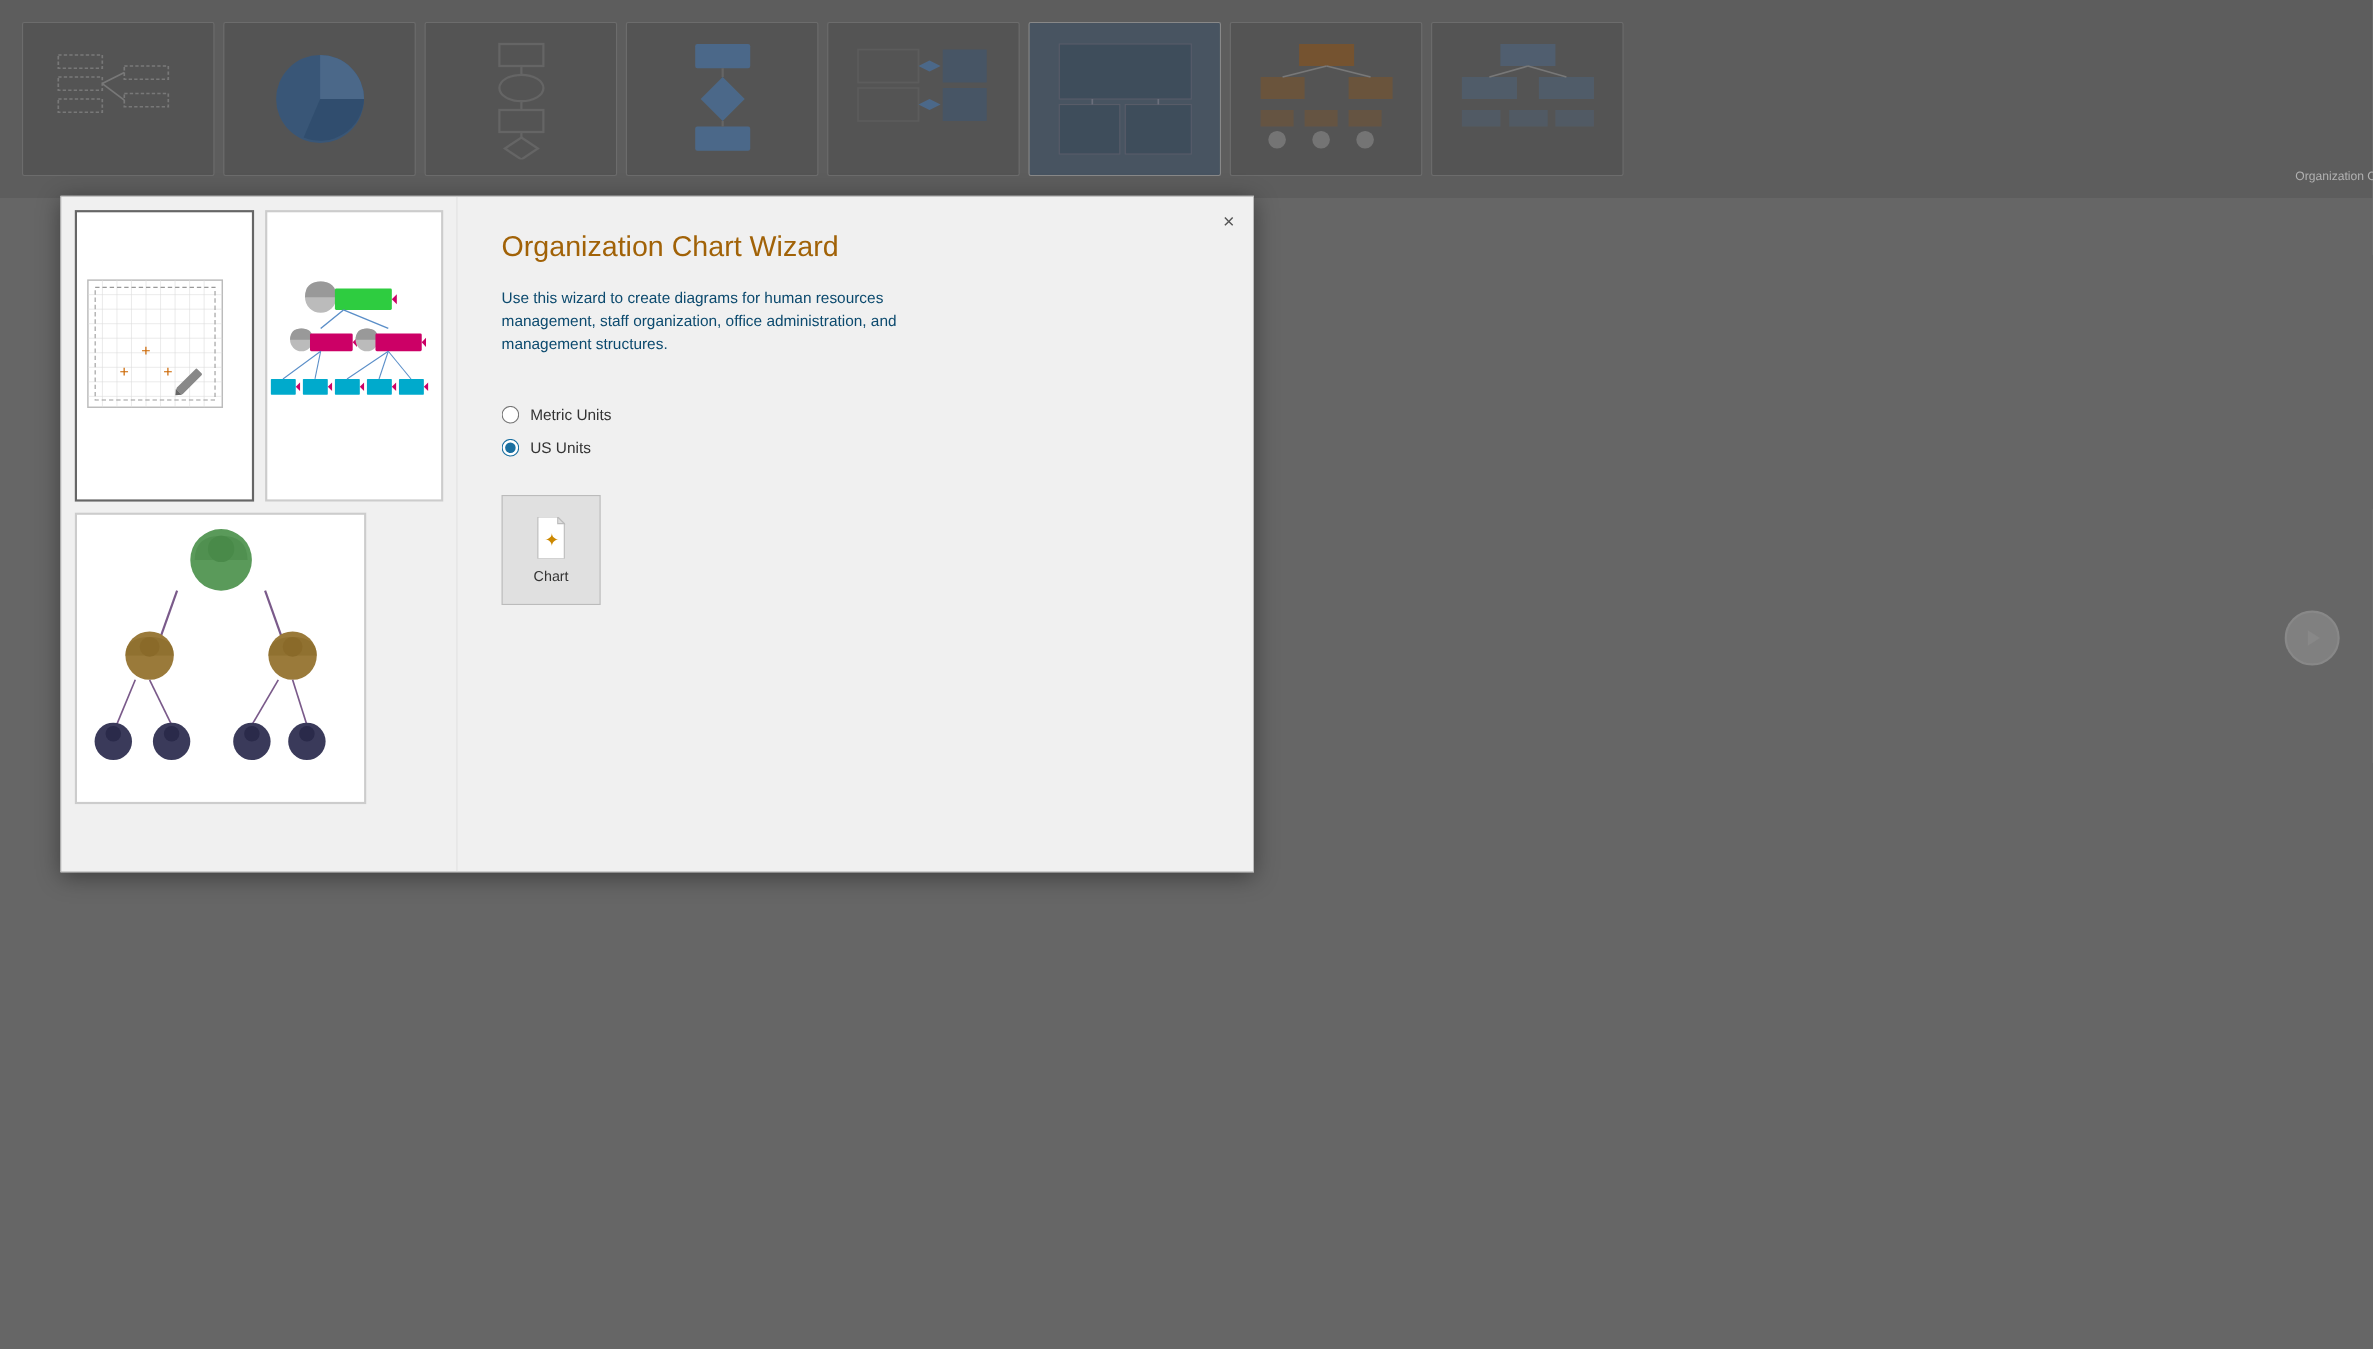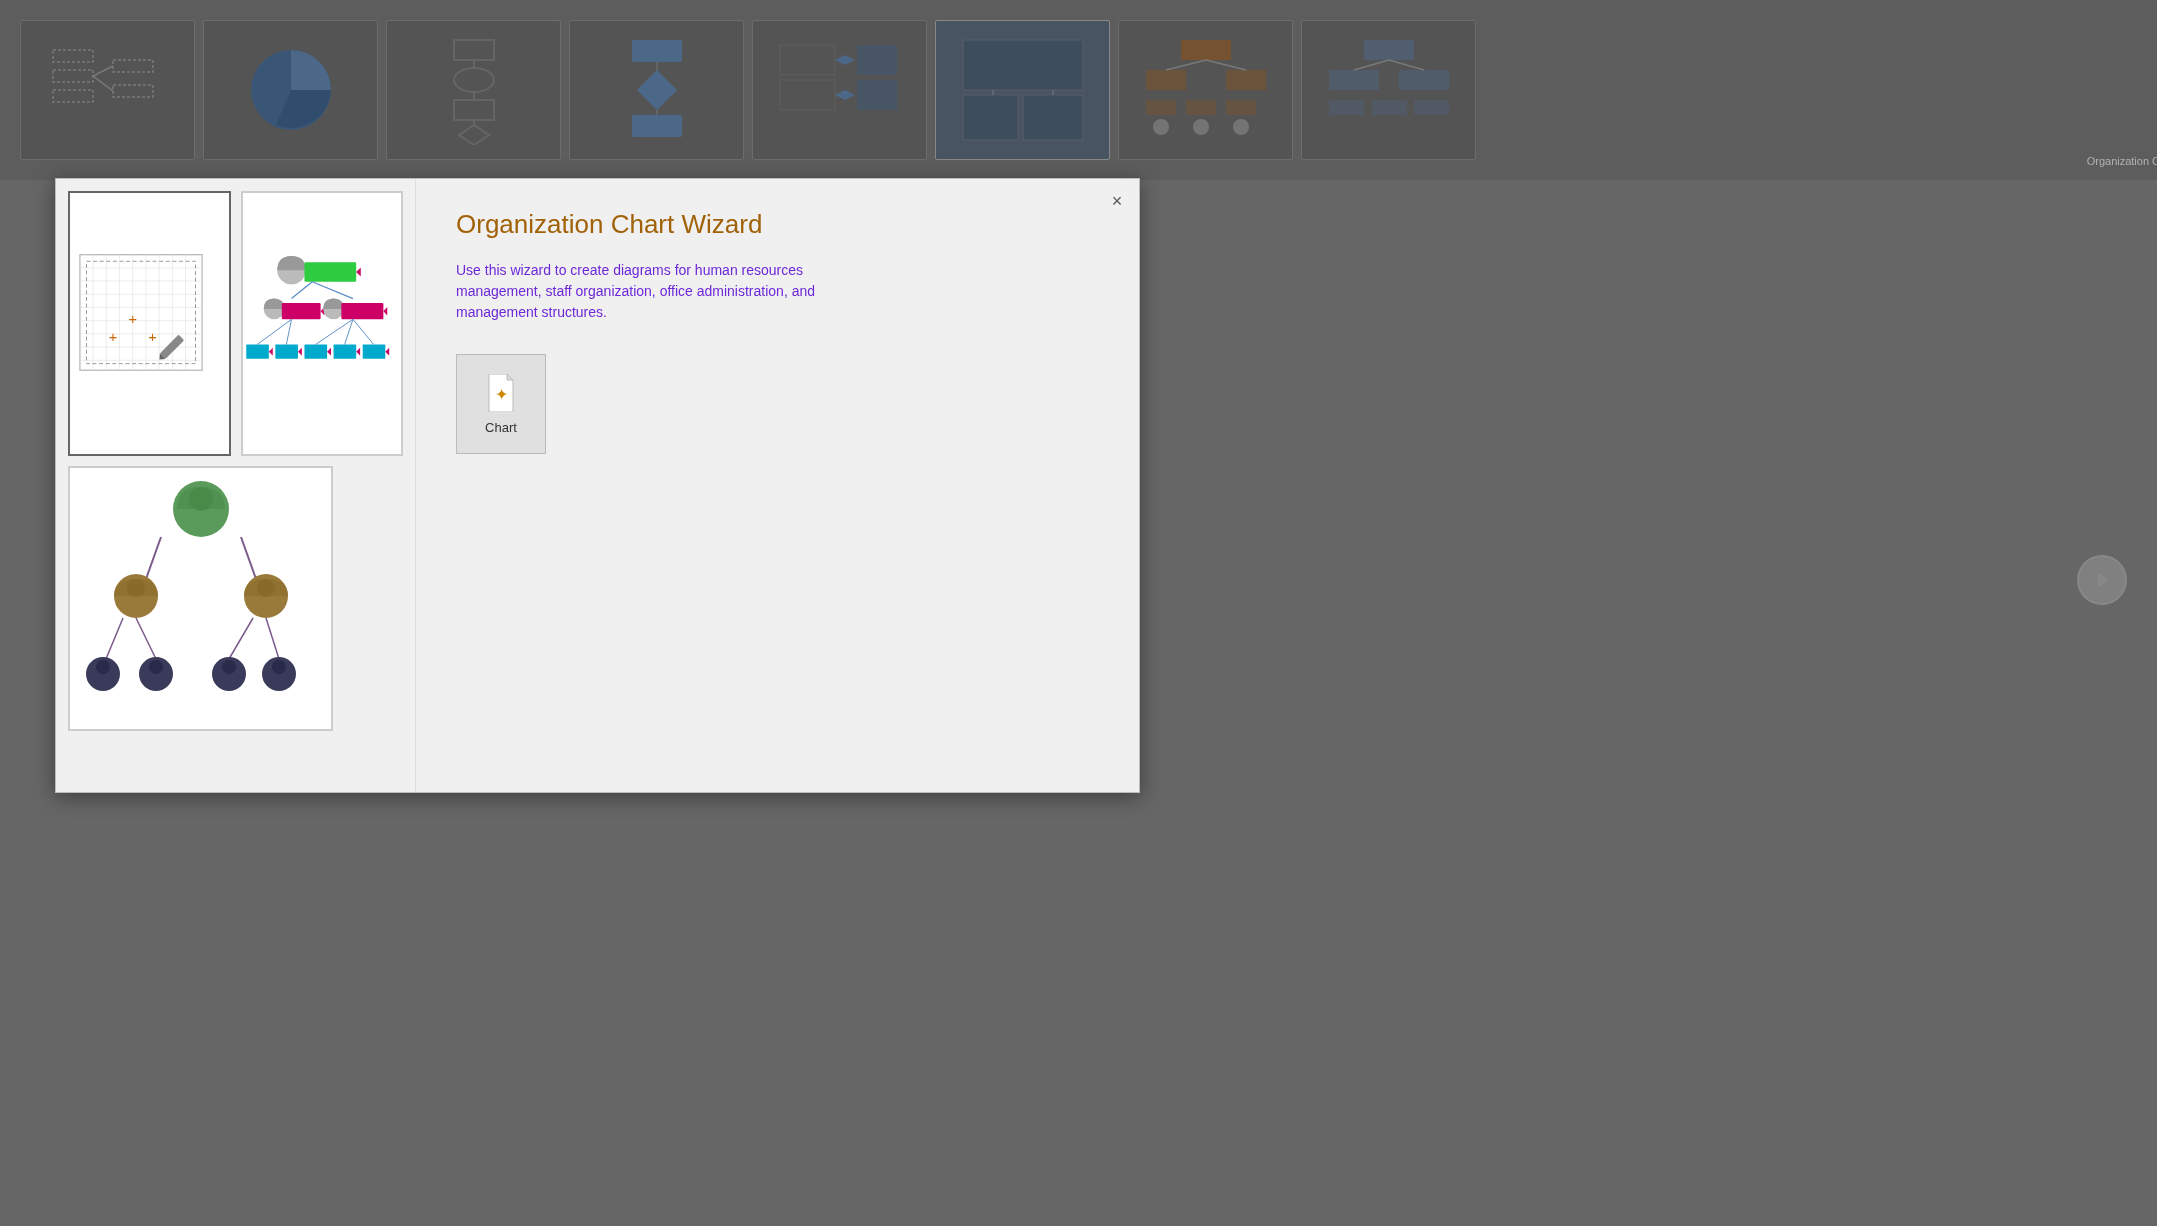--- a/index.html
+++ b/index.html
@@ -133,23 +133,23 @@
 
     .wizard-title {
       font-size: 26px;
       color: #a16207;
       font-weight: 300;
       margin-bottom: 20px;
     }
 
     .wizard-desc {
       font-size: 14px;
-      color: #6d28d9;
+      color: #0c4a6e;
       line-height: 1.5;
-      margin-bottom: 31px;
+      margin-bottom: 46px;
       max-width: 420px;
     }
 
     .radio-group {
       display: flex;
       flex-direction: column;
       gap: 14px;
       margin-bottom: 35px;
     }
 
@@ -474,20 +474,30 @@
             <circle cx="198" cy="193" r="7" fill="#2a2a4a"></circle>
           </svg>
         </div>
       </div>
     </div>
 
     <div class="right-panel">
       <h1 class="wizard-title">Organization Chart Wizard</h1>
       <p class="wizard-desc">Use this wizard to create diagrams for human resources management, staff organization, office administration, and management structures.</p>
 
+      <div class="radio-group">
+        <label class="radio-label">
+          <input type="radio" name="units" value="metric" style="">
+          <span>Metric Units</span>
+        </label>
+        <label class="radio-label">
+          <input type="radio" name="units" value="us" checked="" style="">
+          <span>US Units</span>
+        </label>
+      </div>
 
       <button class="create-btn">
         <svg width="32" height="38" viewBox="0 0 32 38">
 
           <path d="M4,0 L22,0 L28,6 L28,38 L4,38 Z" fill="white" stroke="#bbb" stroke-width="1"></path>
           <path d="M22,0 L22,6 L28,6 Z" fill="#ddd" stroke="#bbb" stroke-width="1"></path>
 
           <text x="10" y="26" font-size="16" fill="#cc8800">✦</text>
         </svg>
         <span>Chart</span>

